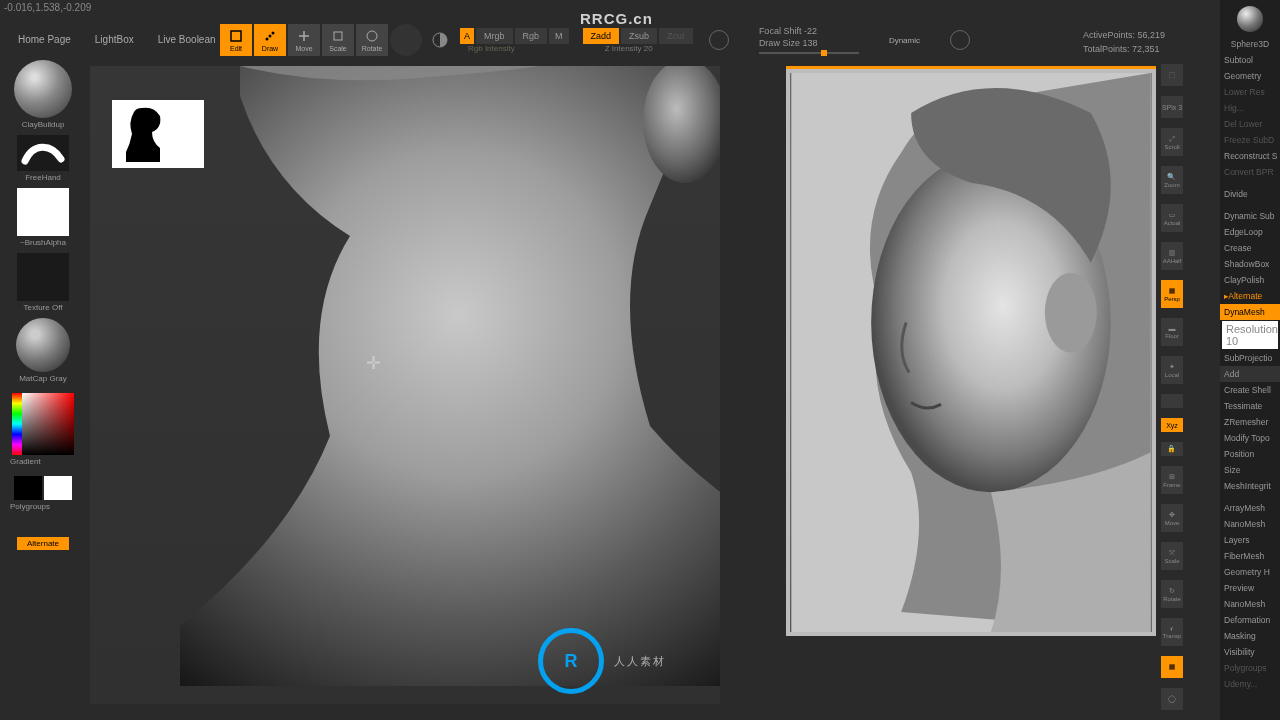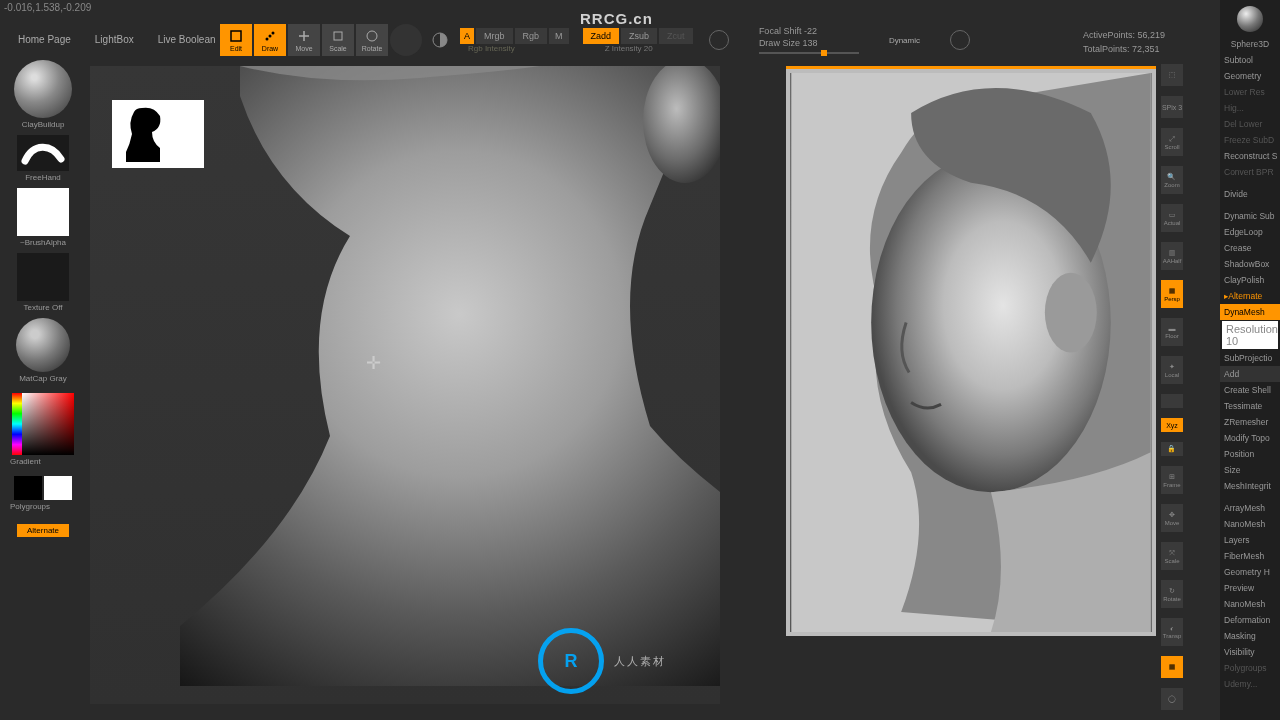--- a/index.html
+++ b/index.html
@@ -39,21 +39,21 @@
 .stroke-sw svg { width: 44px; height: 28px; }
 .alpha-sw { width: 52px; height: 48px; background: #fff; }
 .empty-sw { width: 52px; height: 48px; background: #1a1a1a; }
 .mat-sphere { width: 54px; height: 54px; border-radius: 50%; background: radial-gradient(circle at 35% 30%, #ccc 8%, #777 50%, #222 100%); }
 .color-picker { width: 62px; height: 62px; position: relative; margin-top: 4px; }
 .hue-strip { position: absolute; left: 0; top: 0; width: 10px; height: 62px; background: linear-gradient(to bottom, red, yellow, lime, cyan, blue, magenta, red); }
 .sv-box { position: absolute; left: 10px; top: 0; width: 52px; height: 62px; background: linear-gradient(to bottom, transparent, black), linear-gradient(to right, white, red); }
 .sw-row { display:flex; gap:2px; margin-top:4px; }
 .sw-b { width:28px; height:24px; background:#000; }
 .sw-w { width:28px; height:24px; background:#fff; }
-.alt-chip { background:#ff9500; color:#000; font-size:8px; padding:2px 10px; margin-top:7px; }
+.alt-chip { background:#ff9500; color:#000; font-size:8px; padding:2px 10px; margin-top:20px; }
 
 
 .vp3d { position: absolute; top: 66px; left: 90px; width: 630px; height: 638px; background: linear-gradient(to bottom, #363636, #303030); }
 .neck-shape { position:absolute; left:90px; top:0; width:540px; height:620px; }
 .thumb-bg { position: absolute; top: 34px; left: 22px; width: 92px; height: 68px; background: #fff; }
 .silhouette { position:absolute; top: 38px; left: 26px; width: 60px; height: 60px; }
 .cursor-cross { position:absolute; top: 286px; left: 276px; color: #ccc; font-size: 18px; }
 
 .vpref { position: absolute; top: 66px; left: 786px; width: 370px; height: 570px; background: #bcbcbc; border-top: 3px solid #ff9500; border-top-right-radius: 0; }
 .refimg { position:absolute; inset:4px; background: radial-gradient(ellipse at 65% 35%, #d8d8d8 0%, #c4c4c4 18%, #9a9a9a 36%, #7b7b7b 60%, #555 100%); }

